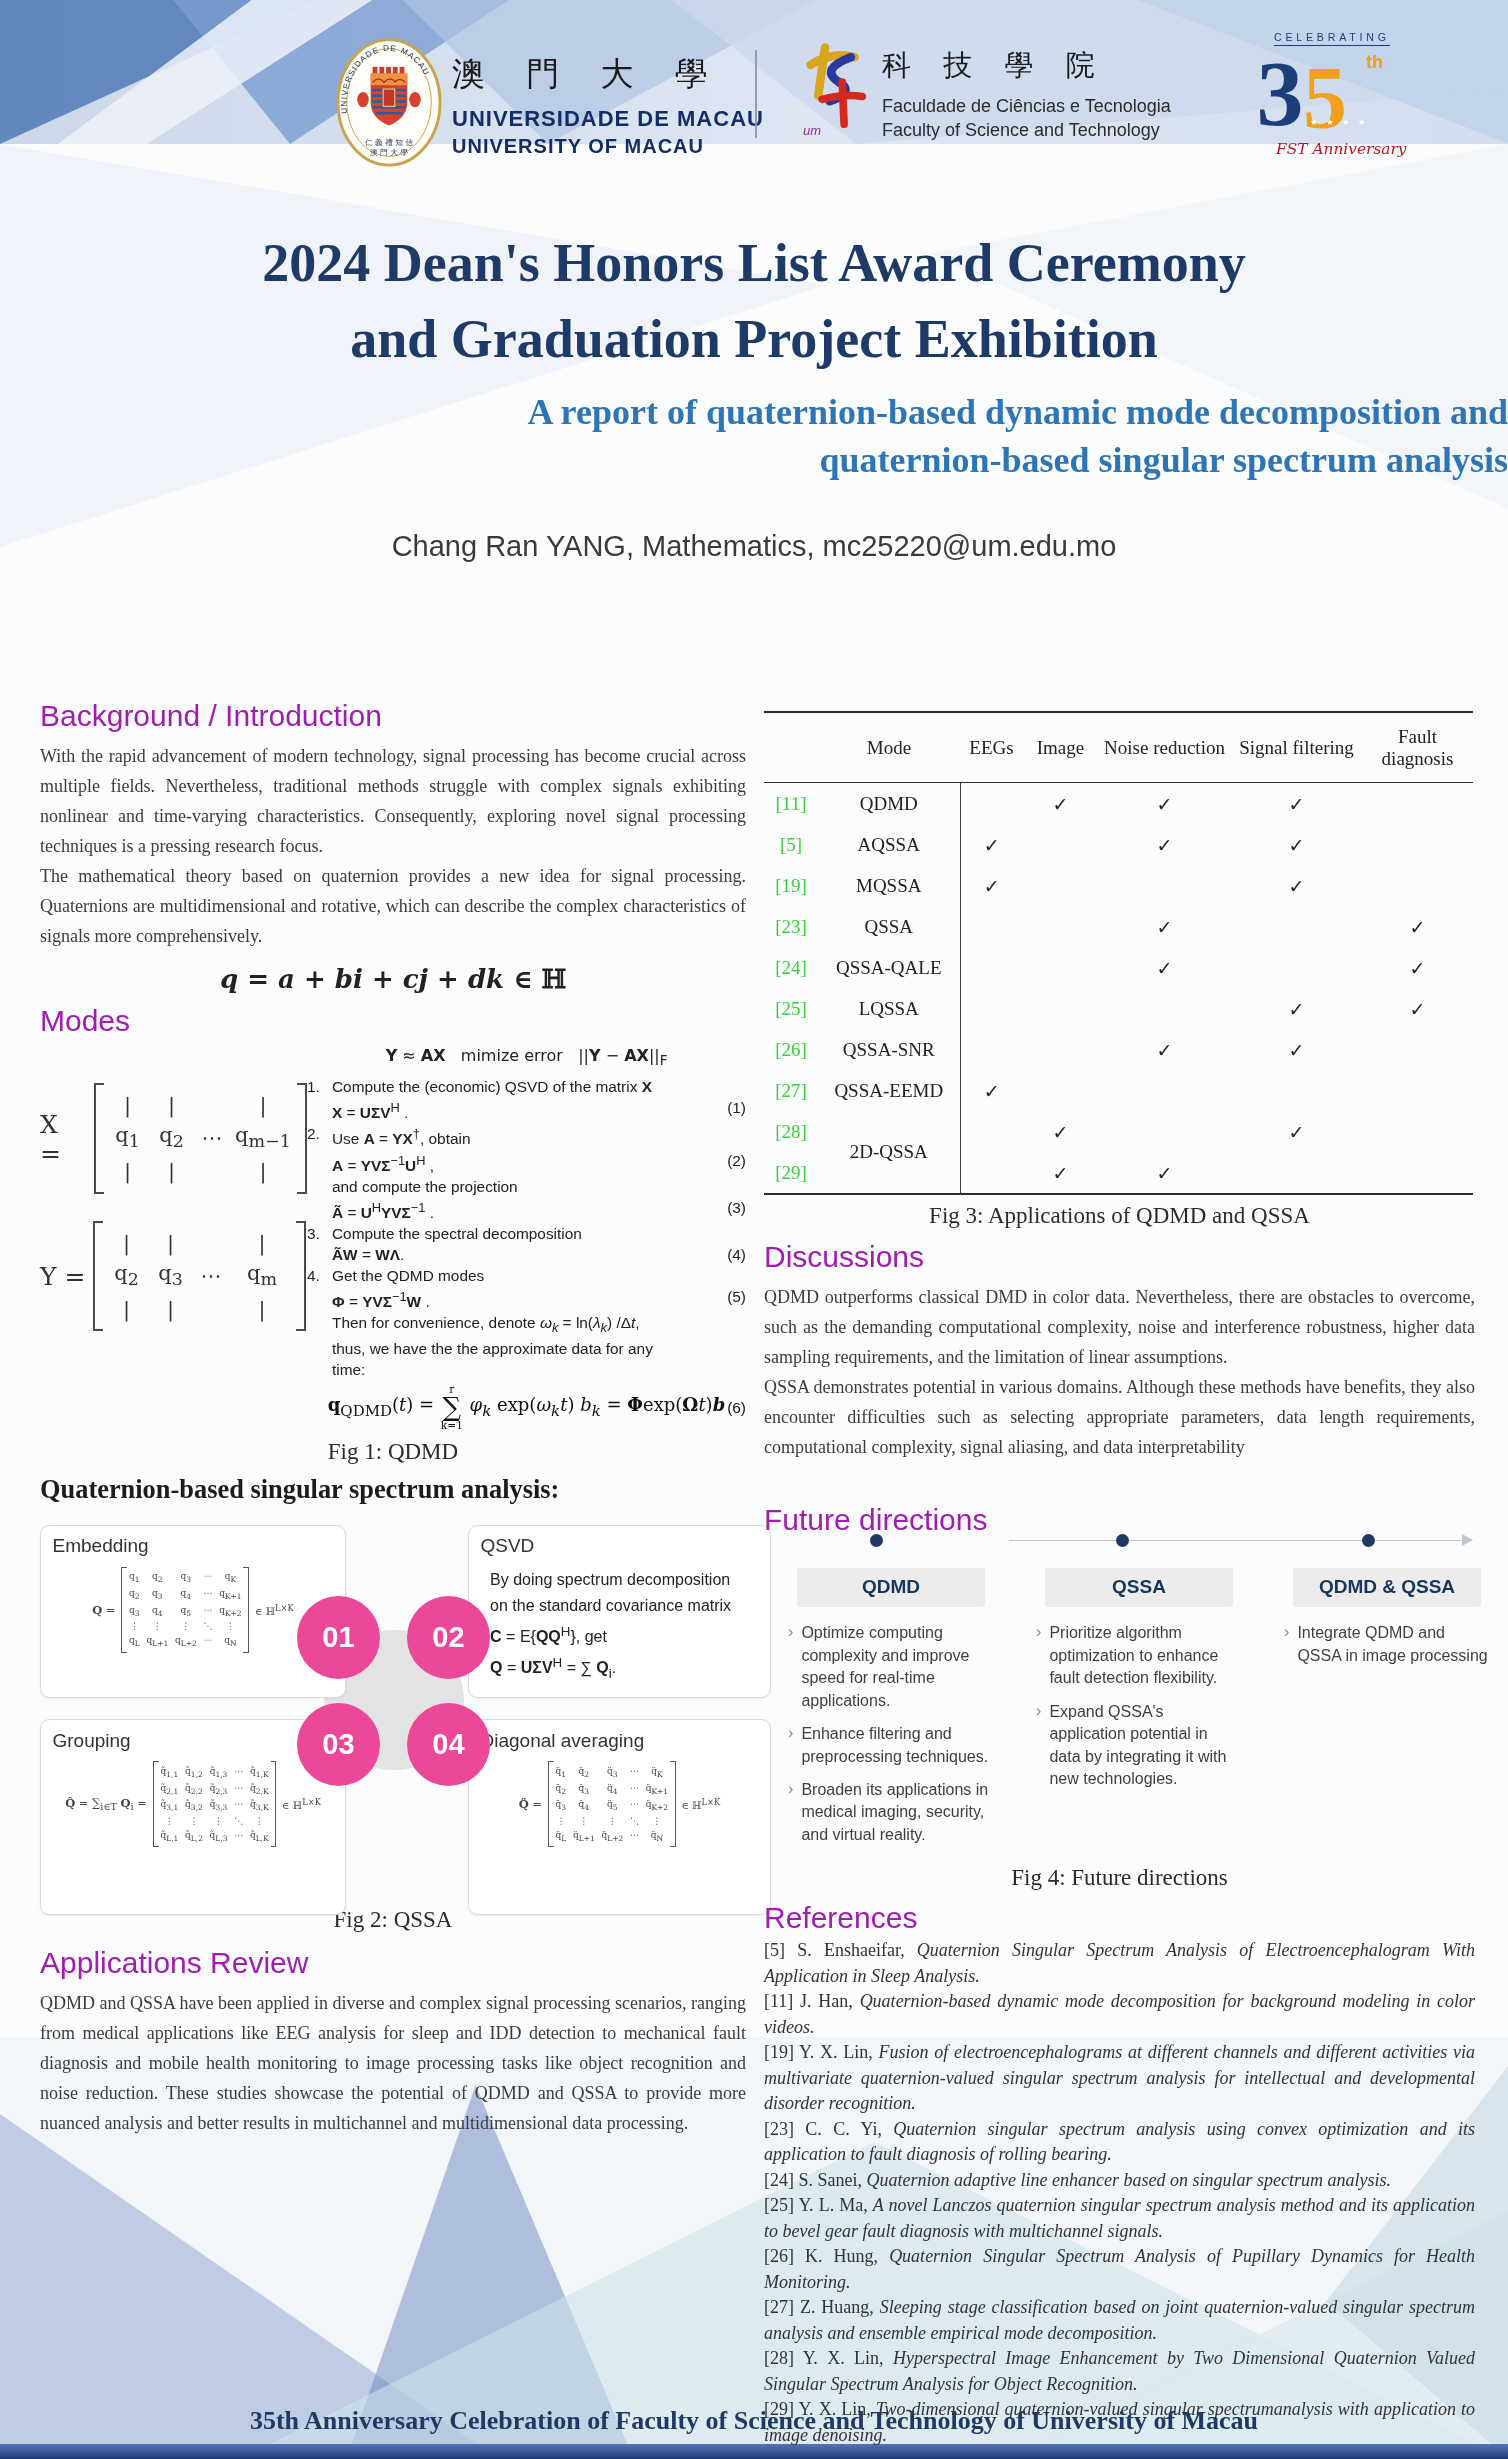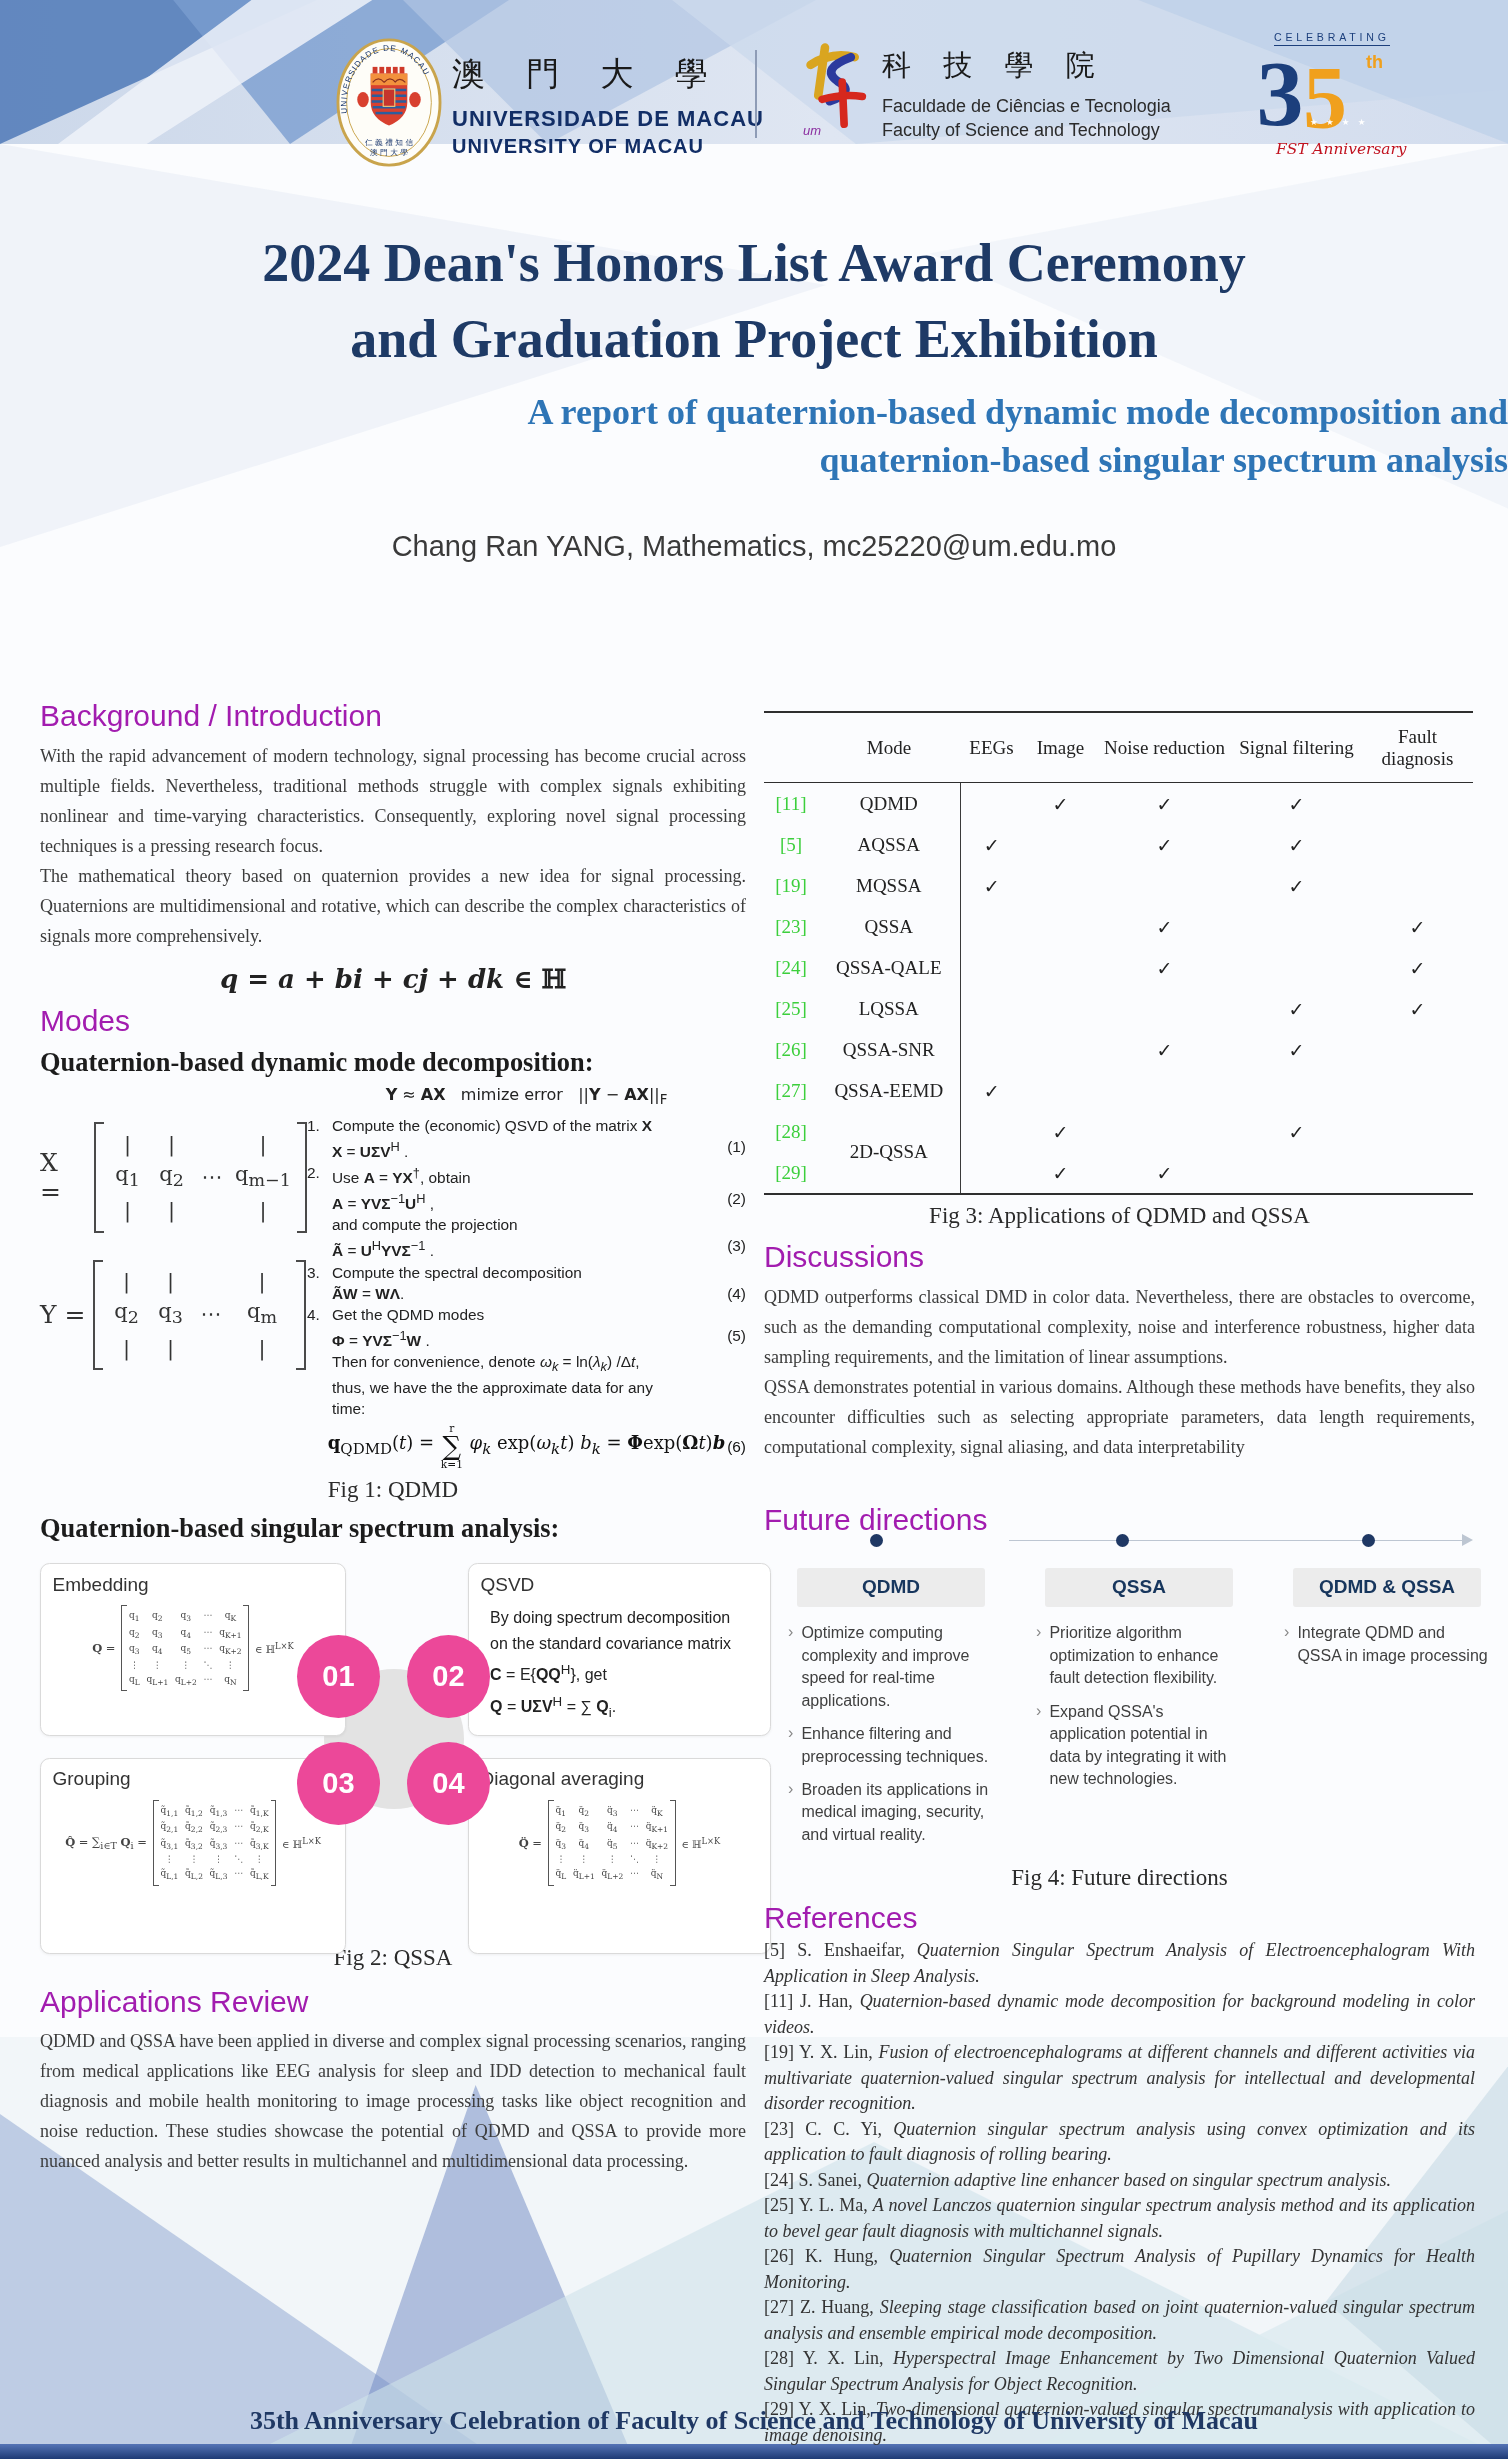--- a/index.html
+++ b/index.html
@@ -239,21 +239,20 @@
   <div class="z1 author">Chang Ran YANG, Mathematics, mc25220@um.edu.mo</div>
 
   <div class="z1 col-left">
 
     <h2 class="sec-h">Background / Introduction</h2>
     <p class="body-p">With the rapid advancement of modern technology, signal processing has become crucial across multiple fields. Nevertheless, traditional methods struggle with complex signals exhibiting nonlinear and time-varying characteristics. Consequently, exploring novel signal processing techniques is a pressing research focus.</p>
     <p class="body-p">The mathematical theory based on quaternion provides a new idea for signal processing. Quaternions are multidimensional and rotative, which can describe the complex characteristics of signals more comprehensively.</p>
     <div class="equation"><i>q</i> = <i>a</i> + <i>bi</i> + <i>cj</i> + <i>dk</i> ∈ ℍ</div>
 
     <h2 class="sec-h">Modes</h2>
-    <div class="sub-title">Quaternion-based dynamic mode decomposition:</div>
 
     <div class="fig1">
       <div class="fig1-mats">
         <div class="mrow">
           <span class="mlabel">X =</span>
           <span class="bracket">
             <span class="mgrid4">
                 <span>|</span>
                 <span>|</span>
                 <span></span>

